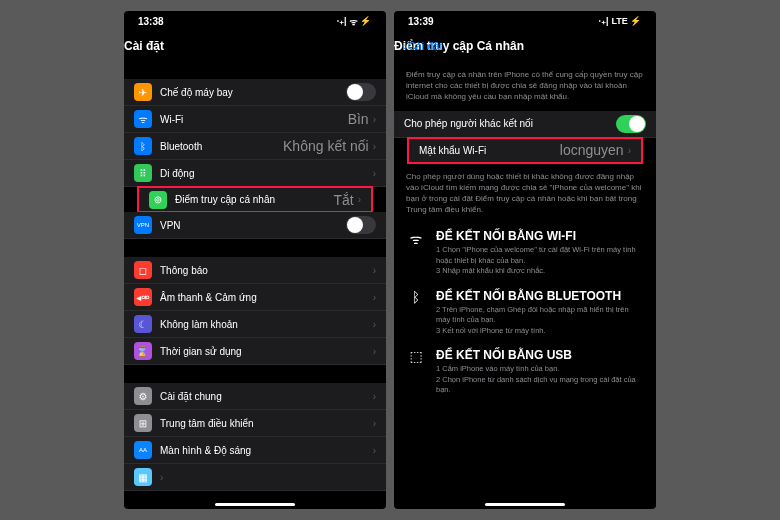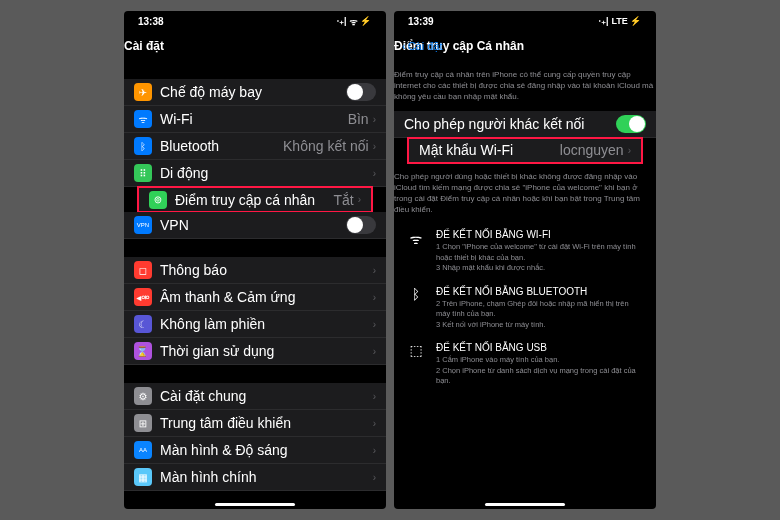--- a/index.html
+++ b/index.html
@@ -7,35 +7,35 @@
 .container{display:flex;gap:8px}
 .phone{width:262px;height:498px;background:#000;border-radius:4px;overflow:hidden;position:relative}
 .status{height:20px;display:flex;justify-content:space-between;align-items:center;padding:0 14px;color:#fff;font-size:10px;font-weight:600}
 .status-right{display:flex;gap:3px;align-items:center;font-size:9px}
 .header{height:30px;display:flex;align-items:center;justify-content:flex-start;position:relative;color:#fff}
 .header-title{font-size:12px;font-weight:600}
 .back{position:absolute;left:8px;color:#0a84ff;font-size:11px;display:flex;align-items:center;gap:2px}
 .section{margin-top:18px}
 .row{height:27px;display:flex;align-items:center;padding:0 10px;background:#1c1c1e;border-bottom:1px solid #2c2c2e;position:relative}
 .icon{width:18px;height:18px;border-radius:4px;margin-right:8px;display:flex;align-items:center;justify-content:center;font-size:10px;color:#fff;flex-shrink:0}
-.label{color:#fff;font-size:14px;flex:1}
+.label{color:#fff;font-size:10px;flex:1}
 .value{color:#8e8e93;font-size:14px;margin-right:4px}
 .chevron{color:#5a5a5e;font-size:10px}
 .toggle{width:30px;height:18px;border-radius:9px;position:relative}
 .toggle.off{background:#39393d}
 .toggle.on{background:#30d158}
 .toggle::after{content:"";position:absolute;width:16px;height:16px;background:#fff;border-radius:50%;top:1px}
 .toggle.off::after{left:1px}
 .toggle.on::after{right:1px}
 .highlight{border:2px solid #ff1744;margin:-1px 13px}
-.desc{padding:8px 0;color:#8e8e93;font-size:8px;line-height:1.4}
+.desc{padding:8px 12px;color:#8e8e93;font-size:8px;line-height:1.4}
 .info-row{display:flex;padding:6px 12px;gap:10px}
 .info-icon{width:20px;color:#fff;font-size:14px;display:flex;justify-content:center;flex-shrink:0}
 .info-text{flex:1}
-.info-title{color:#fff;font-size:10px;font-weight:400;margin-bottom:2px}
+.info-title{color:#fff;font-size:12px;font-weight:700;margin-bottom:2px}
 .info-line{color:#8e8e93;font-size:7.5px;line-height:1.4}
 .home-bar{position:absolute;bottom:3px;left:50%;transform:translateX(-50%);width:80px;height:3px;background:#fff;border-radius:2px}
 .bg-orange{background:#ff9500}.bg-blue{background:#007aff}.bg-green{background:#34c759}.bg-green2{background:#30d158}.bg-red{background:#ff3b30}.bg-purple{background:#5856d6}.bg-purple2{background:#af52de}.bg-gray{background:#8e8e93}.bg-blue2{background:#0a84ff}.bg-teal{background:#5ac8fa}
 </style>
 </head>
 <body>
 
 <div class="container">
 
 <div class="phone">
@@ -92,21 +92,21 @@
             <span class="label">Thông báo</span>
             <span class="chevron">›</span>
           </div>
           <div class="row">
             <div class="icon bg-red">◂⚮</div>
             <span class="label">Âm thanh &amp; Cảm ứng</span>
             <span class="chevron">›</span>
           </div>
           <div class="row">
             <div class="icon bg-purple">☾</div>
-            <span class="label">Không làm phiền</span>
+            <span class="label">Không làm khoản</span>
             <span class="chevron">›</span>
           </div>
           <div class="row">
             <div class="icon bg-purple2">⌛</div>
             <span class="label">Thời gian sử dụng</span>
             <span class="chevron">›</span>
           </div>
         </div>
         <div class="section">
           <div class="row">
@@ -119,21 +119,20 @@
             <span class="label">Trung tâm điều khiển</span>
             <span class="chevron">›</span>
           </div>
           <div class="row">
             <div class="icon bg-blue2" style="font-size: 6px;">AA</div>
             <span class="label">Màn hình &amp; Độ sáng</span>
             <span class="chevron">›</span>
           </div>
           <div class="row">
             <div class="icon bg-teal">▦</div>
-            <span class="label">Màn hình chính</span>
             <span class="chevron">›</span>
           </div>
         </div>
       </div>
   <div class="home-bar"></div>
 </div>
 
 <div class="phone">
   <div class="status">
     <span>13:39</span>

